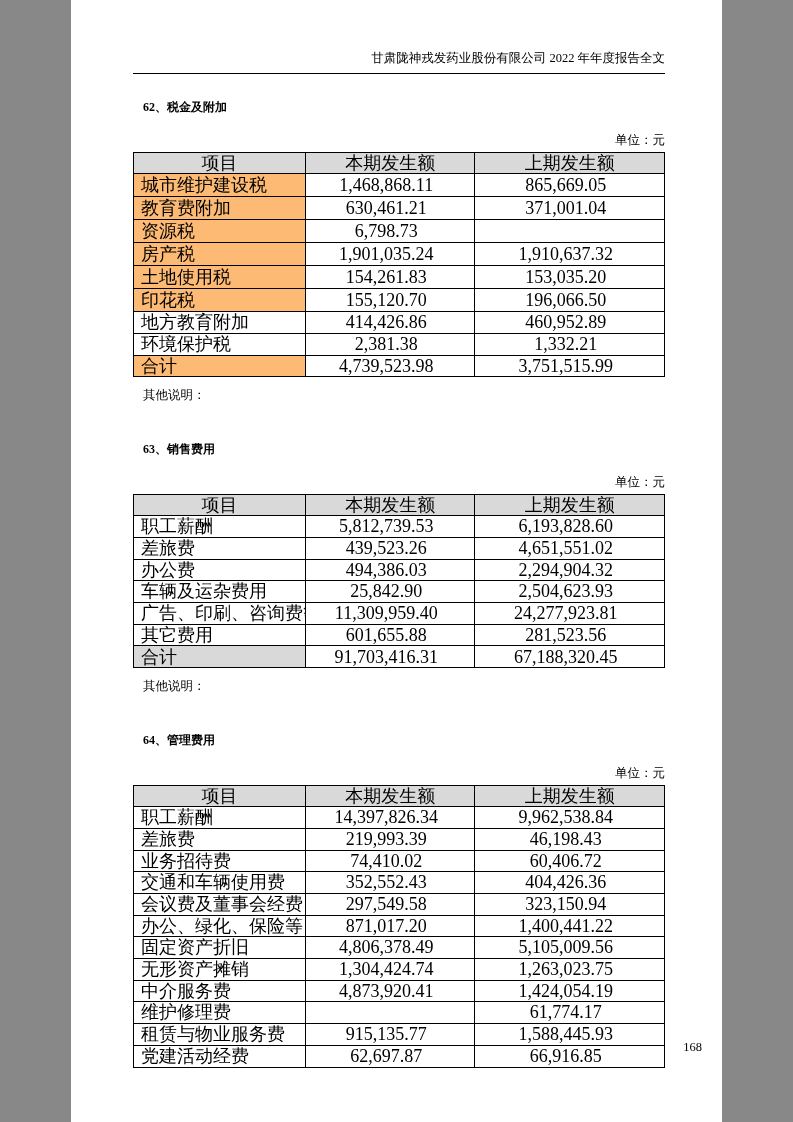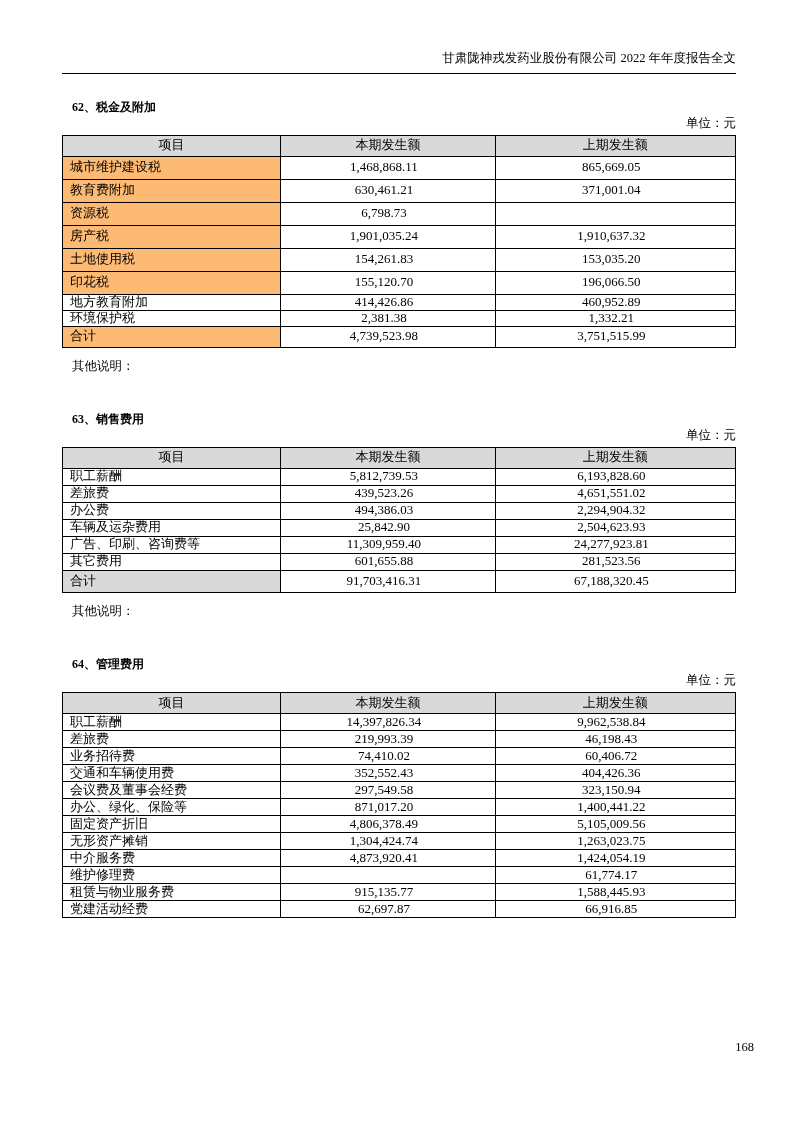--- a/index.html
+++ b/index.html
@@ -1,19 +1,19 @@
 <!DOCTYPE html>
 <html><head>
 <meta charset="utf-8">
 <style>
   * { margin:0; padding:0; box-sizing:border-box; }
   html,body { background:#888; }
   .page {
     position:relative;
-    width:793px; height:1122px;
+    width:651px; height:1122px;
     margin:0 auto;
     background:#ffffff;
     font-family:"Liberation Serif","DejaVu Serif",serif;
     color:#000;
     overflow:hidden;
   }
   .content { margin:0 57px 0 62px; }
   .page-header {
     padding-top:51px;
     padding-bottom:7px;
@@ -23,30 +23,31 @@
     line-height:1.2;
   }
   .sec-title {
     margin:26px 0 0 10px;
     font-size:12px;
     font-weight:bold;
     line-height:1.3;
   }
   .sec-title.gap-lg { margin-top:38px; }
   .unit-line {
+    margin-top:17px;
     margin-bottom:4px;
     text-align:right;
     font-size:12.5px;
     line-height:1.2;
   }
   table.fin-table {
     width:100%;
     border-collapse:collapse;
     table-layout:fixed;
-    font-size:13px;
+    font-size:18px;
     border:1.5px solid #000;
   }
   .fin-table th, .fin-table td {
     border:1px solid #000;
     line-height:1.15;
     vertical-align:middle;
     overflow:hidden;
     white-space:nowrap;
   }
   .fin-table thead th {
@@ -67,21 +68,21 @@
   .t63 tbody tr.total td { height:22px; }
   .fin-table tbody tr.total td:first-child { background:#d9d9d9; }
   .note {
     margin:11px 0 0 10px;
     font-size:12.5px;
     line-height:1.25;
   }
   .page-number {
     position:absolute;
     top:1040px;
-    right:39px;
+    right:20px;
     font-size:12.5px;
   }
 </style>
 </head>
 <body>
 
 <div class="page">
   <div class="content">
 
     <div class="page-header">

